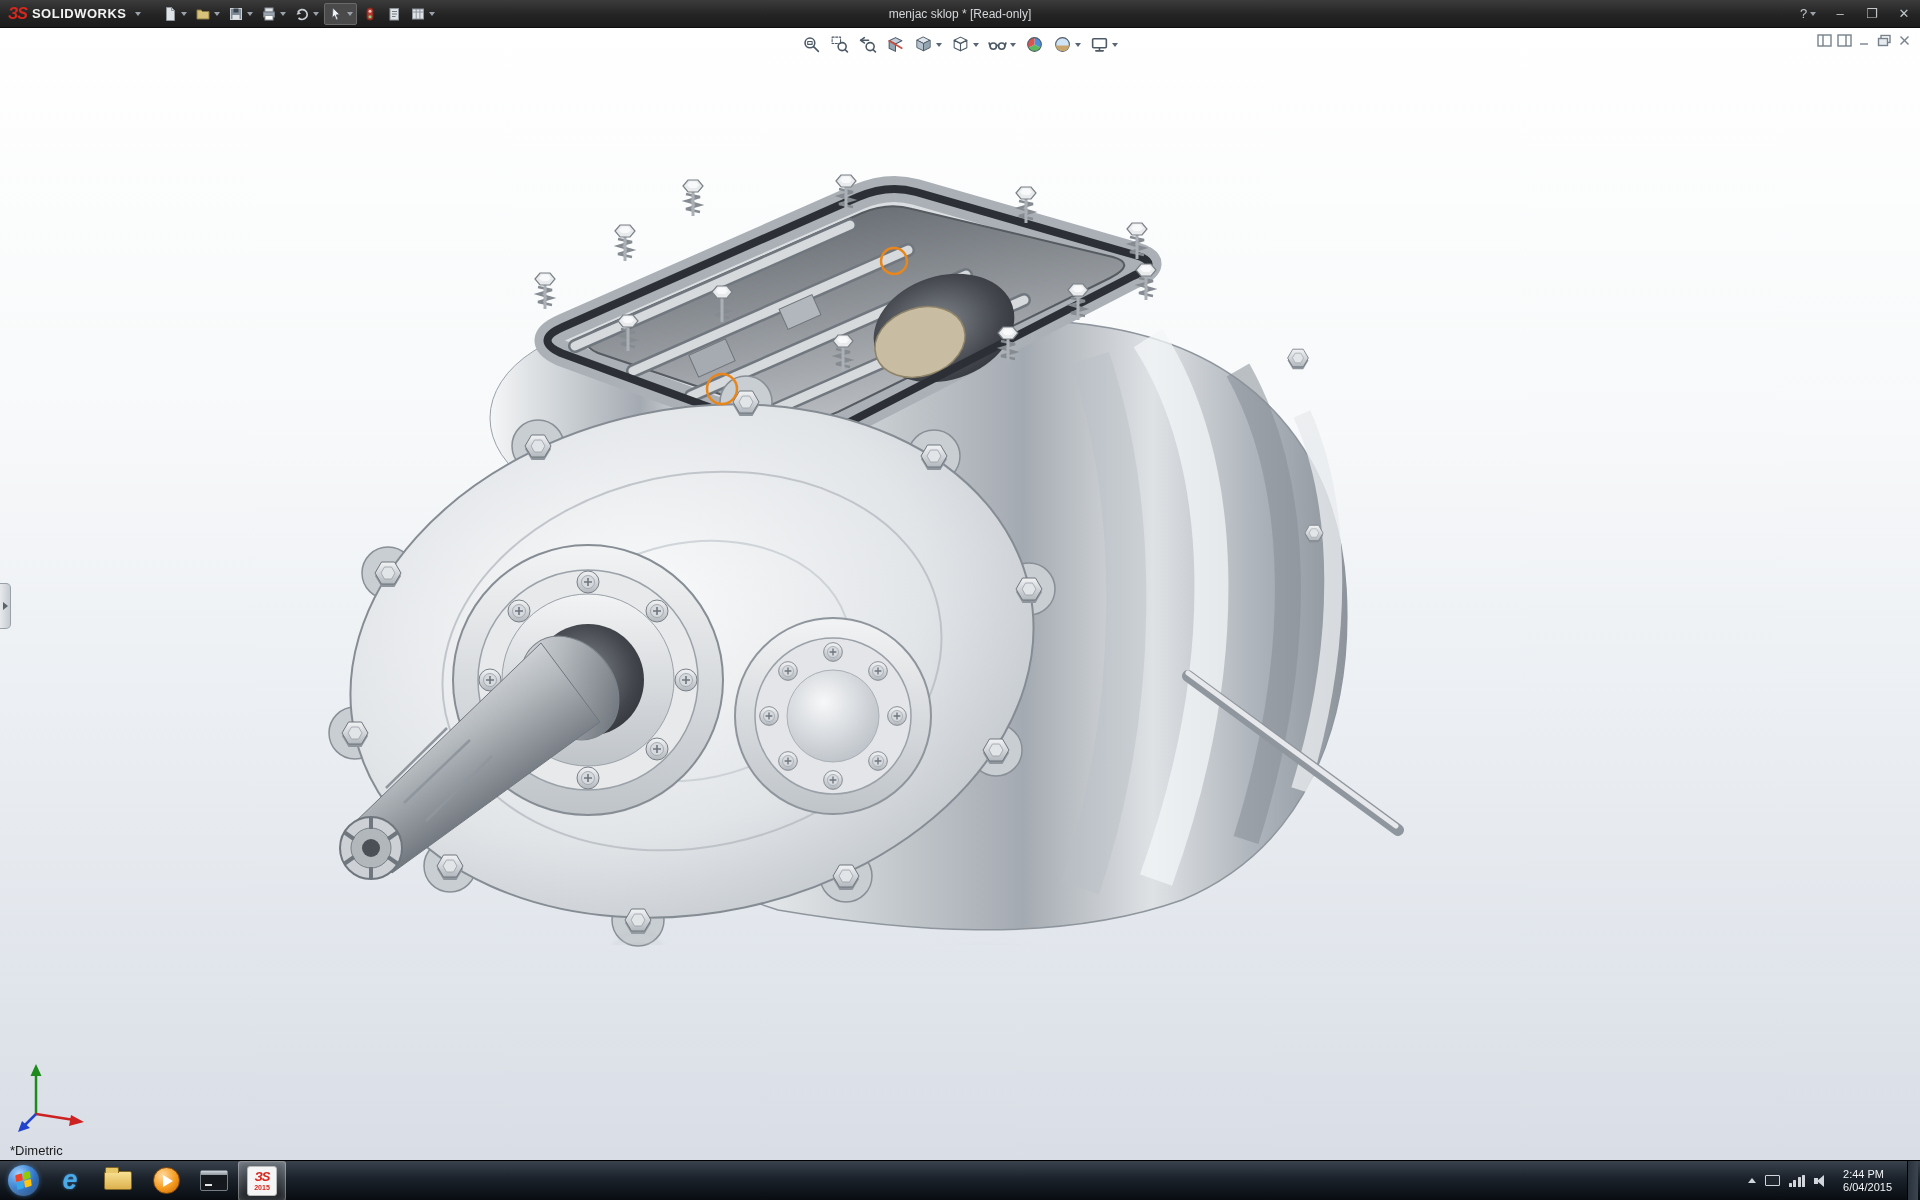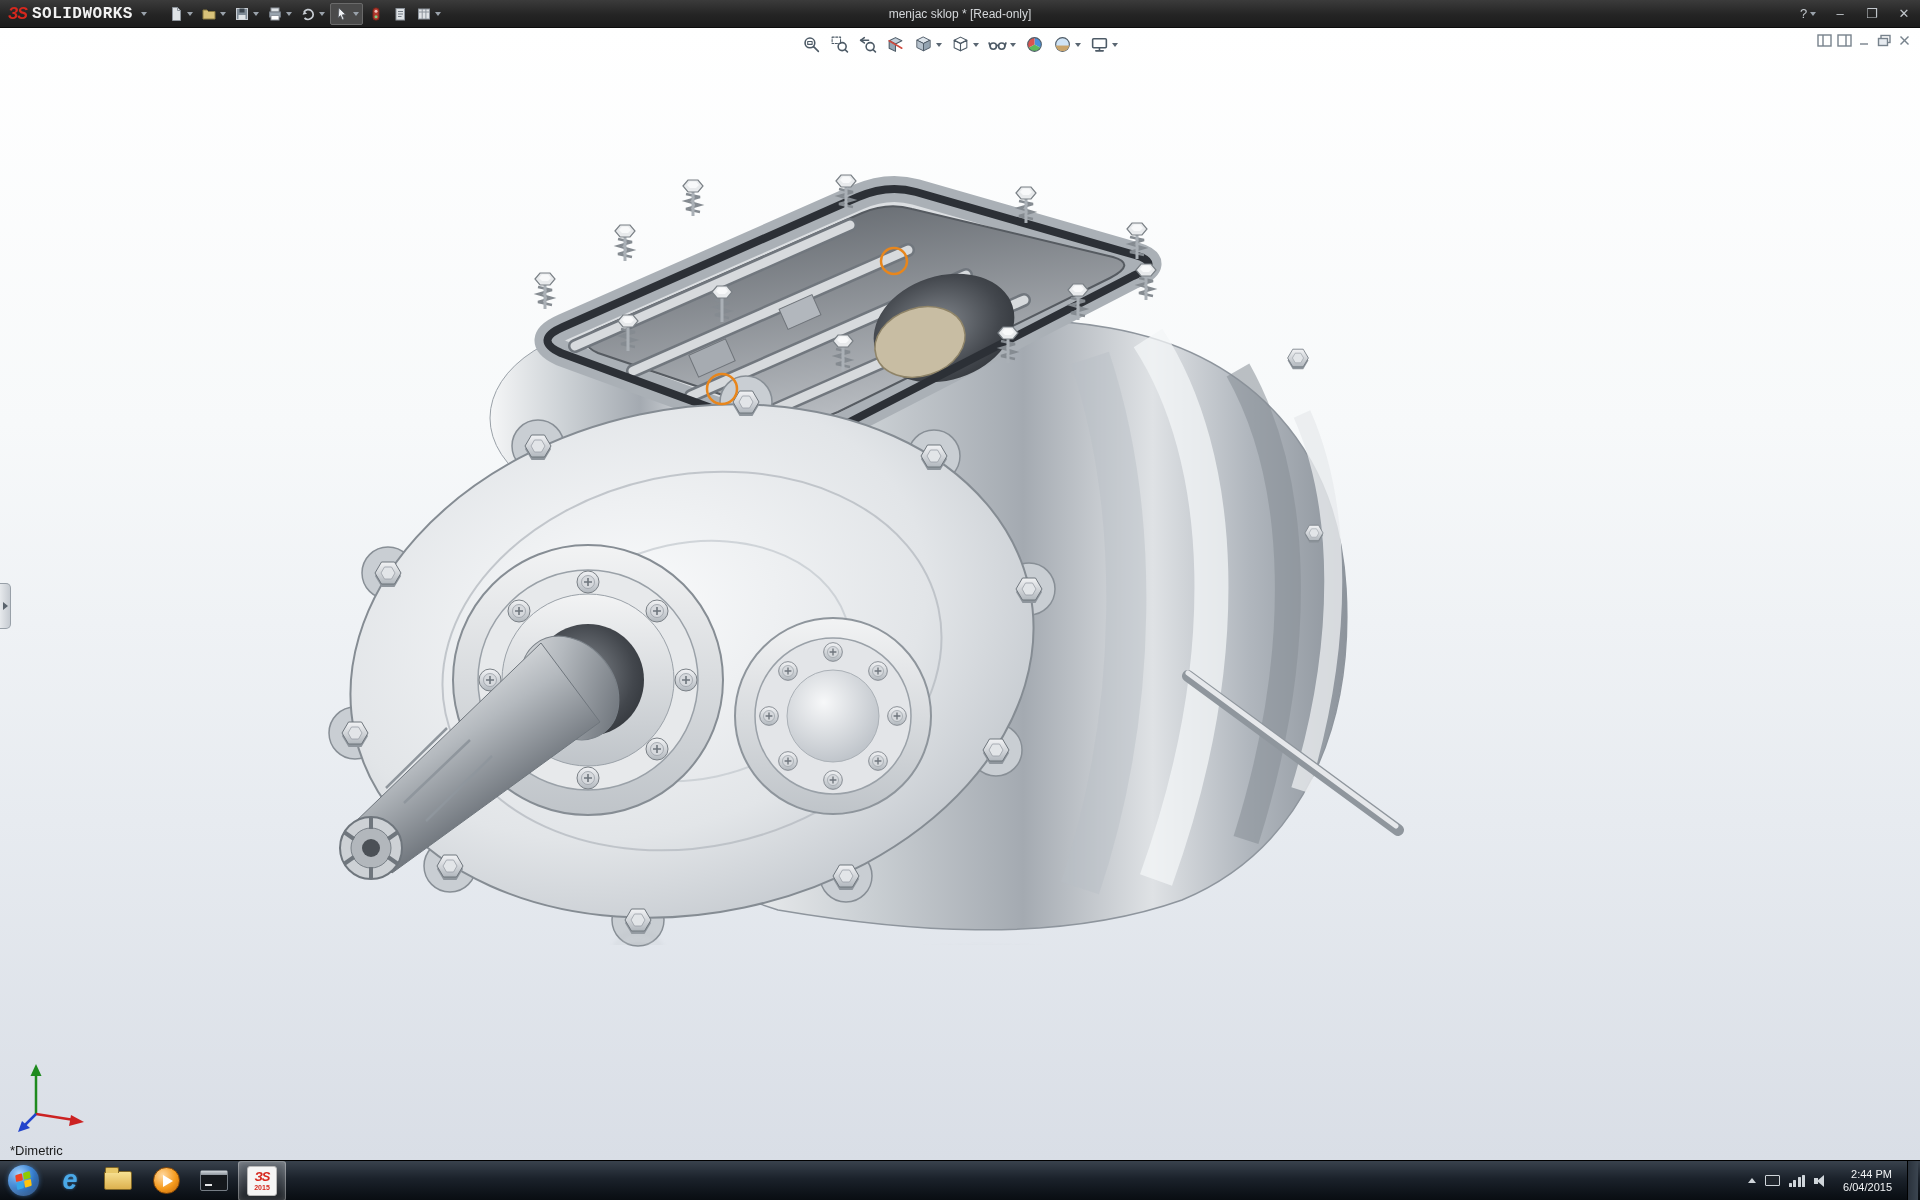--- a/index.html
+++ b/index.html
@@ -11,21 +11,21 @@
 
   
   .titlebar{
     position:absolute; top:0; left:0; right:0; height:28px;
     background:linear-gradient(#3b3b3b,#242424 55%,#1c1c1c);
     display:flex; align-items:center; color:#c9ced4; z-index:30;
     border-bottom:1px solid #0c0c0c;
   }
   .logo{ display:flex; align-items:center; gap:5px; padding:0 12px 0 8px; height:100%; }
   .logo-mark{ color:#d6281e; font-weight:bold; font-size:16px; font-style:italic; letter-spacing:-1px; }
-  .logo-text{ color:#f2f2f2; font-weight:bold; font-size:16px; letter-spacing:0.5px;font-family:Liberation Mono, monospace; }
+  .logo-text{ color:#f2f2f2; font-weight:bold; font-size:13px; letter-spacing:0.5px; }
   .caret{ width:0; height:0; border-left:3.5px solid transparent; border-right:3.5px solid transparent;
     border-top:4px solid #9aa2ab; margin-left:3px; display:inline-block; }
   .tb-toolbar{ display:flex; align-items:center; gap:2px; padding-left:6px; }
   .tb-btn{ display:flex; align-items:center; padding:2px 3px; border-radius:2px; }
   .tb-btn.pressed{ background:#4a4a4a; border:1px solid #6a6a6a; }
   .tb-btn svg{ width:16px; height:16px; }
   .tb-title{
     position:absolute; left:50%; top:0; transform:translateX(-50%);
     height:28px; line-height:28px; font-size:12px; color:#d4d7da; white-space:nowrap;
   }
@@ -111,21 +111,21 @@
     border-bottom:5px solid #cfd5da; }
   .tray-display{ width:15px; height:11px; border:1.5px solid #cfd5da; border-radius:1px; background:#20262d; }
   .tray-net{ display:flex; align-items:flex-end; gap:1.5px; height:12px; }
   .tray-net i{ display:block; width:3px; background:#cfd5da; border-radius:0.5px; }
   .tray-net i:nth-child(1){height:4px;} .tray-net i:nth-child(2){height:7px;}
   .tray-net i:nth-child(3){height:10px;} .tray-net i:nth-child(4){height:12px;}
   .tray-vol{ position:relative; width:14px; height:12px; }
   .tray-vol::before{ content:""; position:absolute; left:0; top:3px; width:4px; height:6px; background:#cfd5da; }
   .tray-vol::after{ content:""; position:absolute; left:3px; top:0; width:0; height:0;
     border-top:6px solid transparent; border-bottom:6px solid transparent; border-right:7px solid #cfd5da; }
-  .clock{ text-align:right; color:#f2f4f6; font-size:11px; line-height:13px; padding:0 6px; }
+  .clock{ color:#f2f4f6; font-size:11px; line-height:13px; padding:0 6px; }
   .show-desktop{ width:11px; height:100%; border-left:1px solid #000;
     background:linear-gradient(90deg,#2a323c,#3b4550); }
 </style>
 </head>
 <body>
 
 <div class="titlebar">
   <div class="logo">
     <span class="logo-mark">ЗS</span>
     <span class="logo-text">SOLIDWORKS</span>

